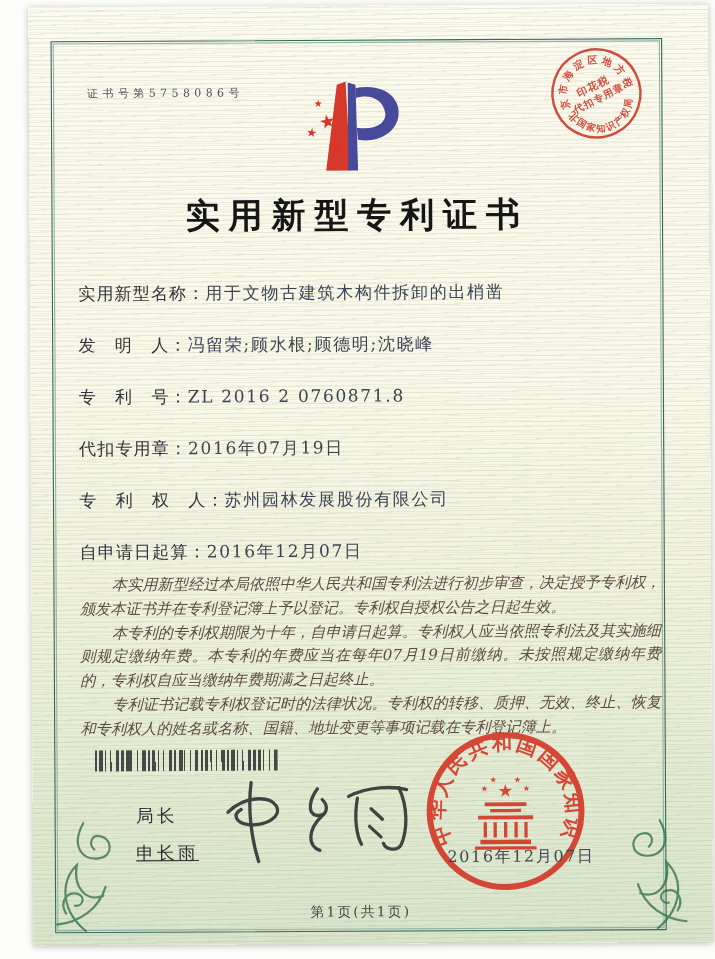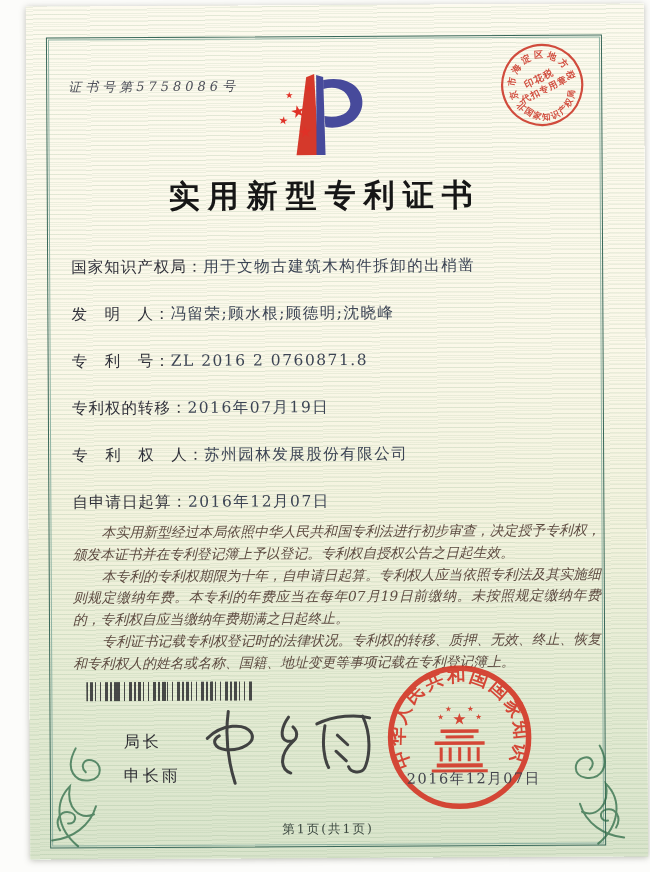--- a/index.html
+++ b/index.html
@@ -13,21 +13,21 @@
     background:
       repeating-linear-gradient(179.3deg, rgba(122,163,122,.13) 0 1px, rgba(0,0,0,0) 1px 4px),
       repeating-linear-gradient(180.7deg, rgba(122,163,122,.09) 0 1px, rgba(0,0,0,0) 1px 5px),
       linear-gradient(180deg,#fdfaee 0%,#fbf8e9 40%,#f2f2dd 62%,#e4ebd3 82%,#d9e4cb 100%);
     box-shadow:0 1px 6px rgba(70,70,55,.35);
     transform:rotate(-0.3deg);
   }
   .frame{position:absolute;left:20px;top:31px;right:42px;bottom:11px;border:1px solid #39685a;}
   .frame::before{content:"";position:absolute;inset:1px;border:1px solid #8fb3a4;}
 
-  .certno{position:absolute;left:42px;top:72px;font-size:13px;letter-spacing:4px;color:#4b4e58;font-style:italic;}
+  .certno{position:absolute;left:53px;top:72px;font-size:10px;letter-spacing:4px;color:#4b4e58;}
 
   .logo{position:absolute;left:242px;top:66px;width:112px;height:88px;}
   .logo svg{position:absolute;left:0;top:0;}
   .logo .star{position:absolute;color:#e03127;line-height:1;font-family:"DejaVu Sans",sans-serif;}
   .logo .s1{left:22px;top:32px;font-size:17px;transform:rotate(-12deg);}
   .logo .s2{left:10px;top:44px;font-size:11px;transform:rotate(8deg);}
   .logo .s3{left:30px;top:54px;font-size:15px;transform:rotate(-6deg);}
   .logo .s4{left:17px;top:20px;font-size:9px;}
   .logo .s5{left:36px;top:13px;font-size:10px;transform:rotate(10deg);}
 
@@ -52,21 +52,21 @@
   .barcode{
     position:absolute;left:57px;top:676px;width:166px;height:19px;opacity:.82;
     background:
       repeating-linear-gradient(90deg,#26262a 0 2px,transparent 2px 4px,#26262a 4px 7px,
         transparent 7px 9px,#26262a 9px 10px,transparent 10px 14px,#26262a 14px 15px,
         transparent 15px 19px,#26262a 19px 22px,transparent 22px 24px),
       repeating-linear-gradient(90deg,transparent 0 31px,#26262a 31px 33px,transparent 33px 47px);
   }
 
   .officer{position:absolute;left:80px;top:726px;font-size:16px;color:#2e2e33;letter-spacing:3px;margin-left:14px;}
-  .officer .line2{margin-top:13px;}
+  .officer .line2{margin-top:13px;text-decoration:underline;}
 
   .sig{position:absolute;left:148px;top:692px;}
 
   .seal{position:absolute;left:355px;top:658px;opacity:.93;}
   .sealdate{position:absolute;left:377px;top:765px;font-size:14.5px;letter-spacing:1.5px;color:#44454e;z-index:5;}
 
   .footer{position:absolute;left:20px;right:42px;top:816px;text-align:center;font-size:12.5px;color:#3e4a42;letter-spacing:2px;}
 
   .fl{position:absolute;z-index:4;}
   .fl.left{left:16px;top:736px;}
@@ -103,24 +103,24 @@
       <text font-size="9" style="letter-spacing:3.2px"><textPath href="#ts-top">北京市海淀区地方税务局</textPath></text>
       <text x="55" y="51" font-size="9.5" text-anchor="middle" style="letter-spacing:1px">印花税</text>
       <text x="55" y="63" font-size="9" text-anchor="middle" style="letter-spacing:1px">代扣专用章</text>
       <text font-size="8.5" style="letter-spacing:1.5px"><textPath href="#ts-bot">国家知识产权局</textPath></text>
     </g>
   </svg>
 
   <div class="title">实用新型专利证书</div>
 
   <div class="fields">
-    <div class="frow"><span class="flabel">国家知识产权局：</span><span class="fvalue">用于文物古建筑木构件拆卸的出梢凿</span></div>
+    <div class="frow"><span class="flabel">实用新型名称：</span><span class="fvalue">用于文物古建筑木构件拆卸的出梢凿</span></div>
     <div class="frow"><span class="flabel">发　明　人：</span><span class="fvalue">冯留荣;顾水根;顾德明;沈晓峰</span></div>
     <div class="frow"><span class="flabel">专　利　号：</span><span class="fvalue">ZL 2016 2 0760871.8</span></div>
-    <div class="frow"><span class="flabel">专利权的转移：</span><span class="fvalue">2016年07月19日</span></div>
+    <div class="frow"><span class="flabel">代扣专用章：</span><span class="fvalue">2016年07月19日</span></div>
     <div class="frow"><span class="flabel">专　利　权　人：</span><span class="fvalue">苏州园林发展股份有限公司</span></div>
     <div class="frow"><span class="flabel">自申请日起算：</span><span class="fvalue">2016年12月07日</span></div>
   </div>
 
   <div class="paras">
     <p>本实用新型经过本局依照中华人民共和国专利法进行初步审查，决定授予专利权，颁发本证书并在专利登记簿上予以登记。专利权自授权公告之日起生效。</p>
     <p>本专利的专利权期限为十年，自申请日起算。专利权人应当依照专利法及其实施细则规定缴纳年费。本专利的年费应当在每年07月19日前缴纳。未按照规定缴纳年费的，专利权自应当缴纳年费期满之日起终止。</p>
     <p>专利证书记载专利权登记时的法律状况。专利权的转移、质押、无效、终止、恢复和专利权人的姓名或名称、国籍、地址变更等事项记载在专利登记簿上。</p>
   </div>
 

